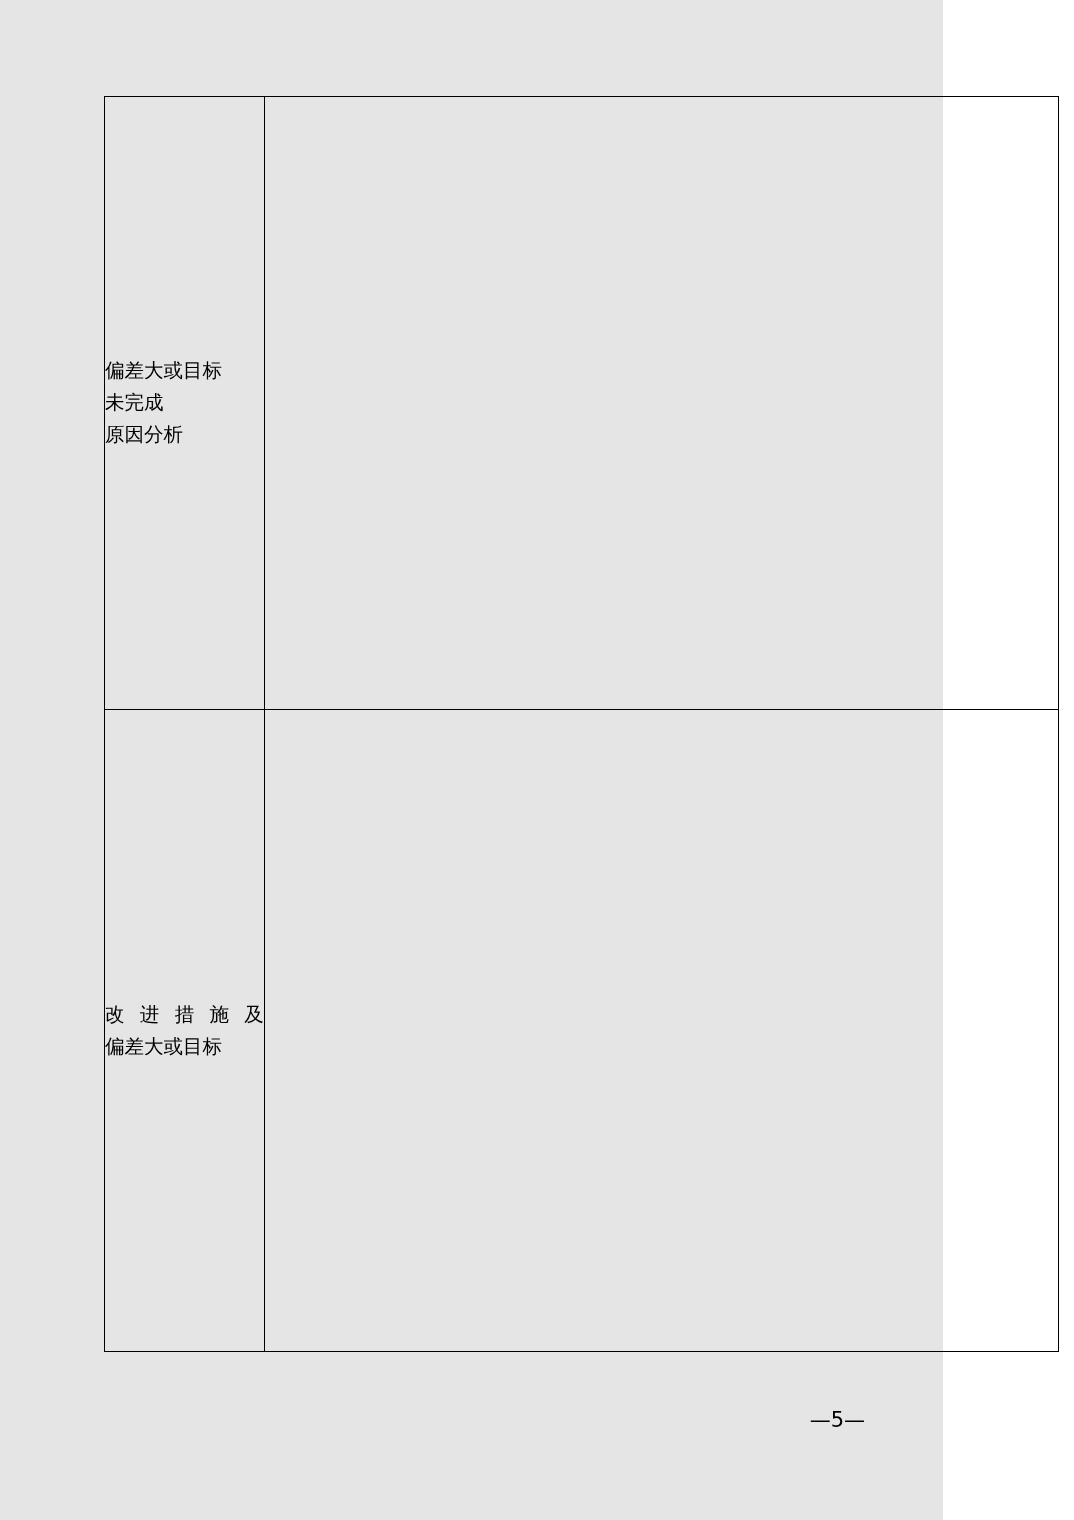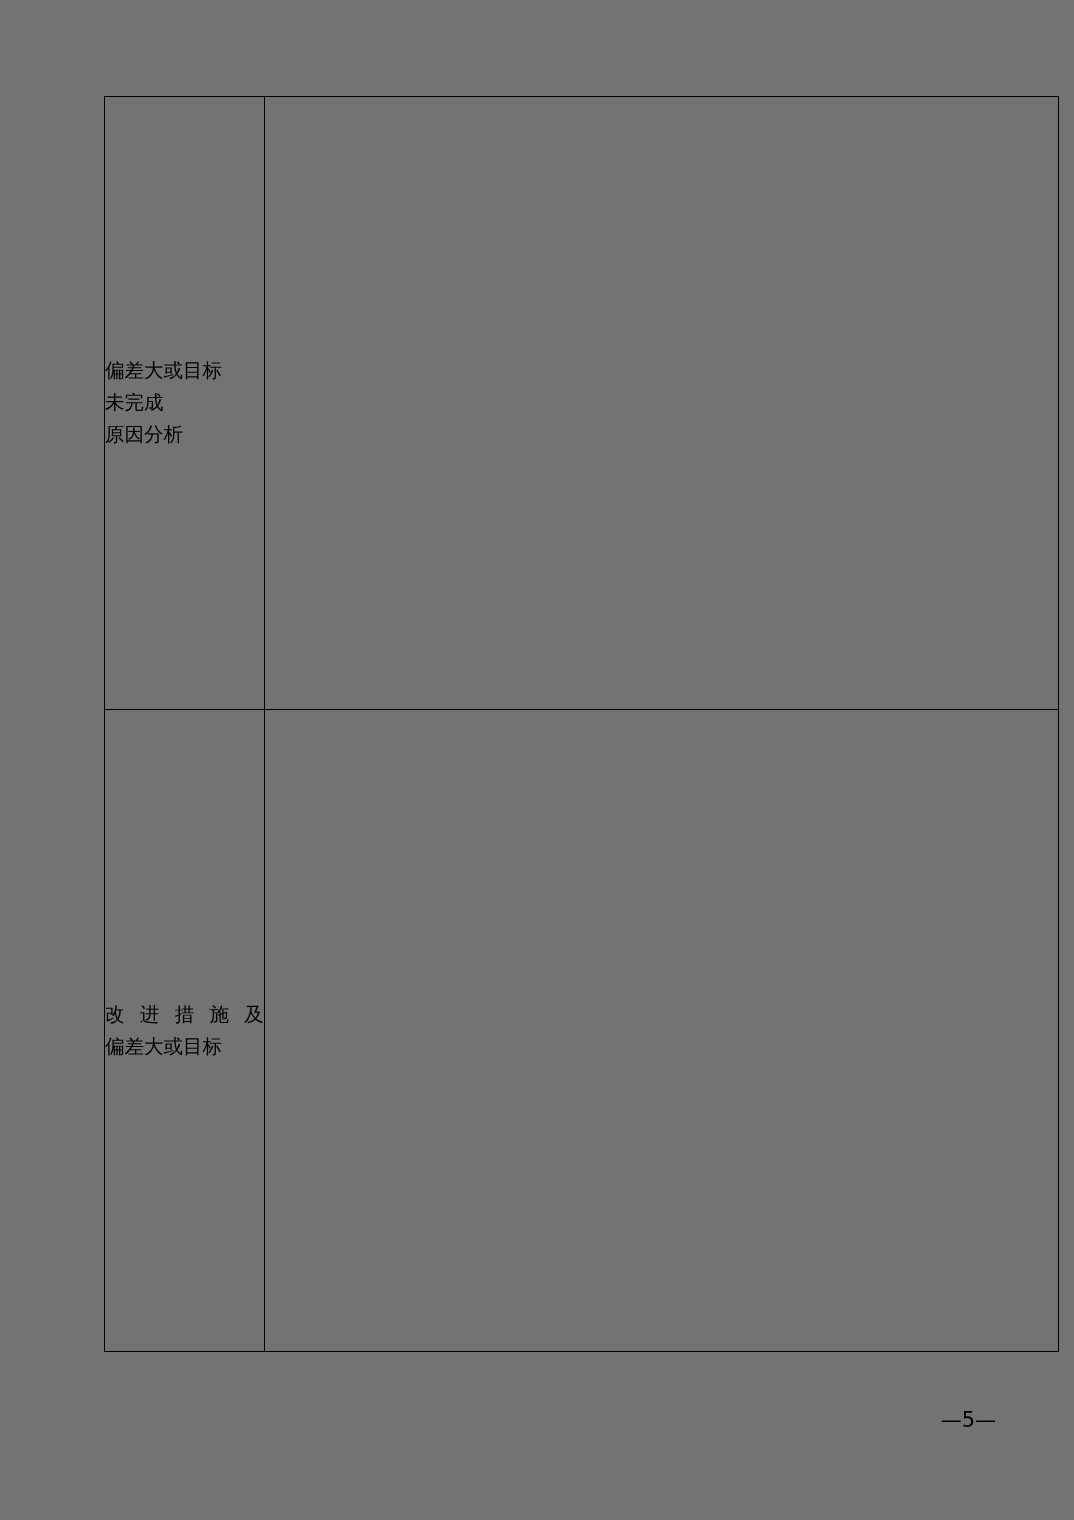--- a/index.html
+++ b/index.html
@@ -12,23 +12,23 @@
     height: 1520px;
     position: relative;
     font-family: "DejaVu Sans", "Liberation Sans", sans-serif;
     color: #000000;
     overflow: hidden;
   }
   .page {
     position: absolute;
     left: 0;
     top: 0;
-    width: 1074px;
+    width: 943px;
     height: 1520px;
-    background: #737373;
+    background: #e5e5e5;
   }
   .doc-table {
     position: absolute;
     left: 104px;
     top: 96px;
     width: 955px;
     border-collapse: collapse;
     table-layout: fixed;
   }
   .doc-table td {

